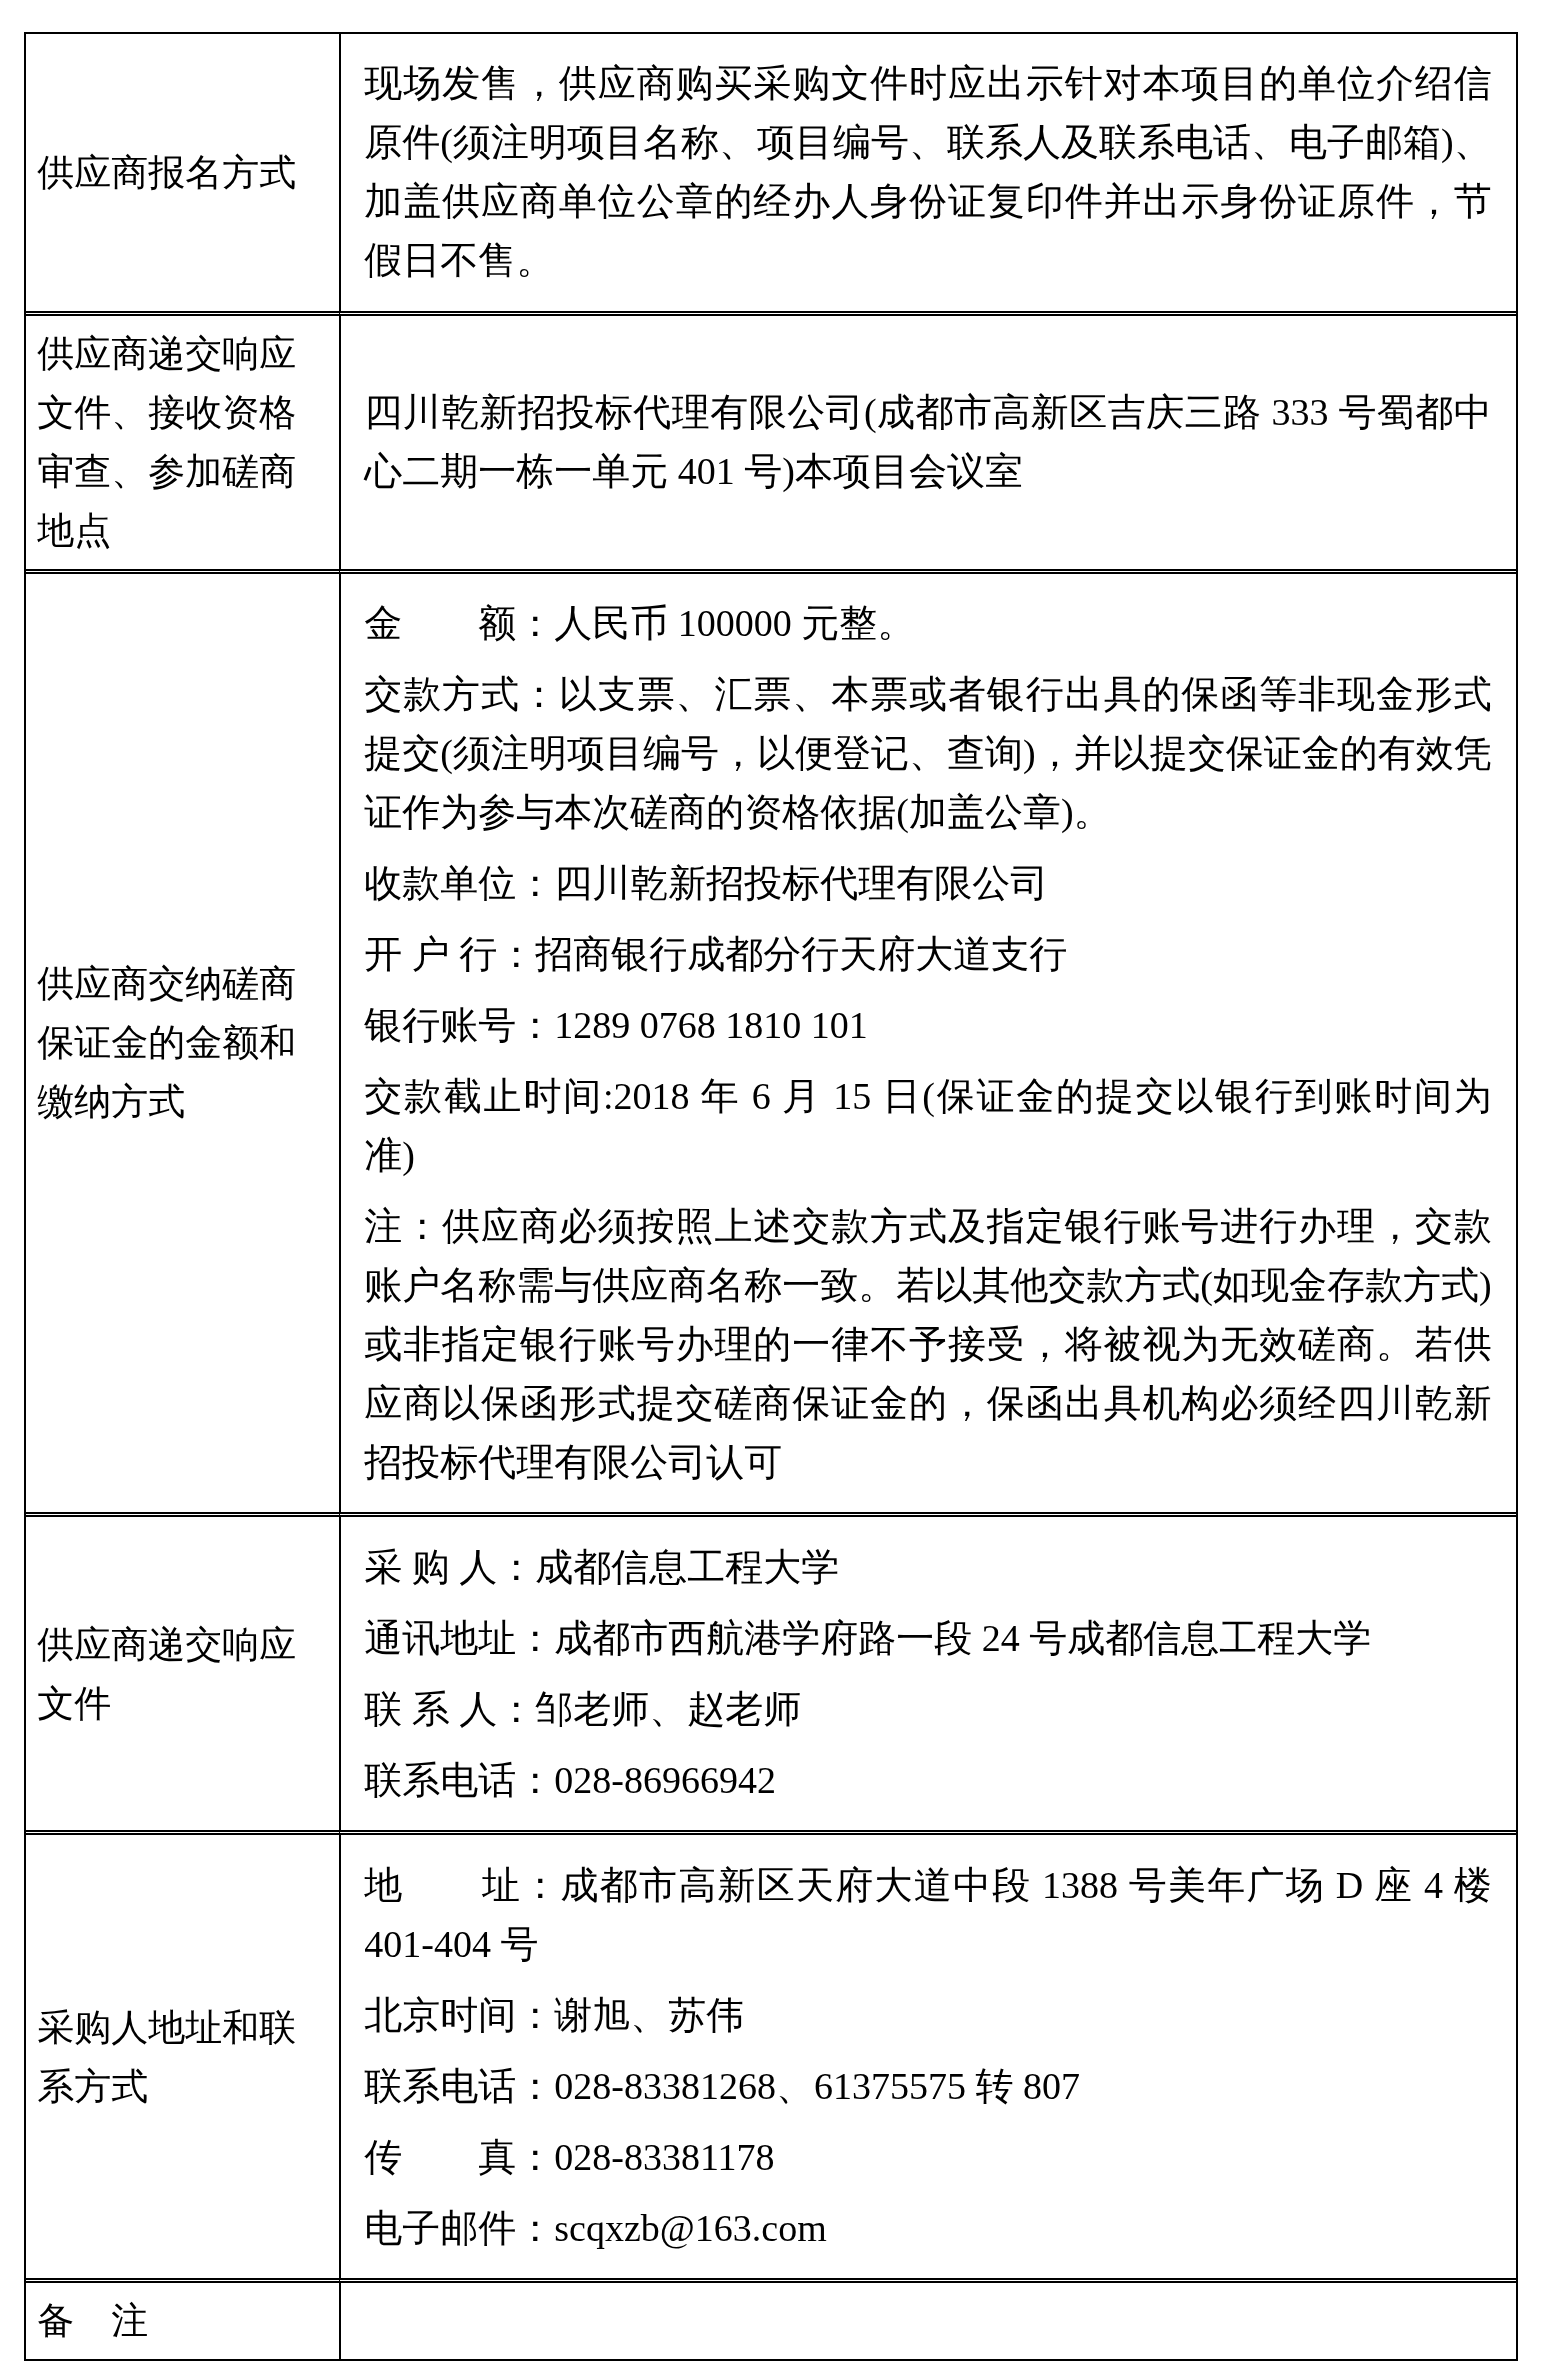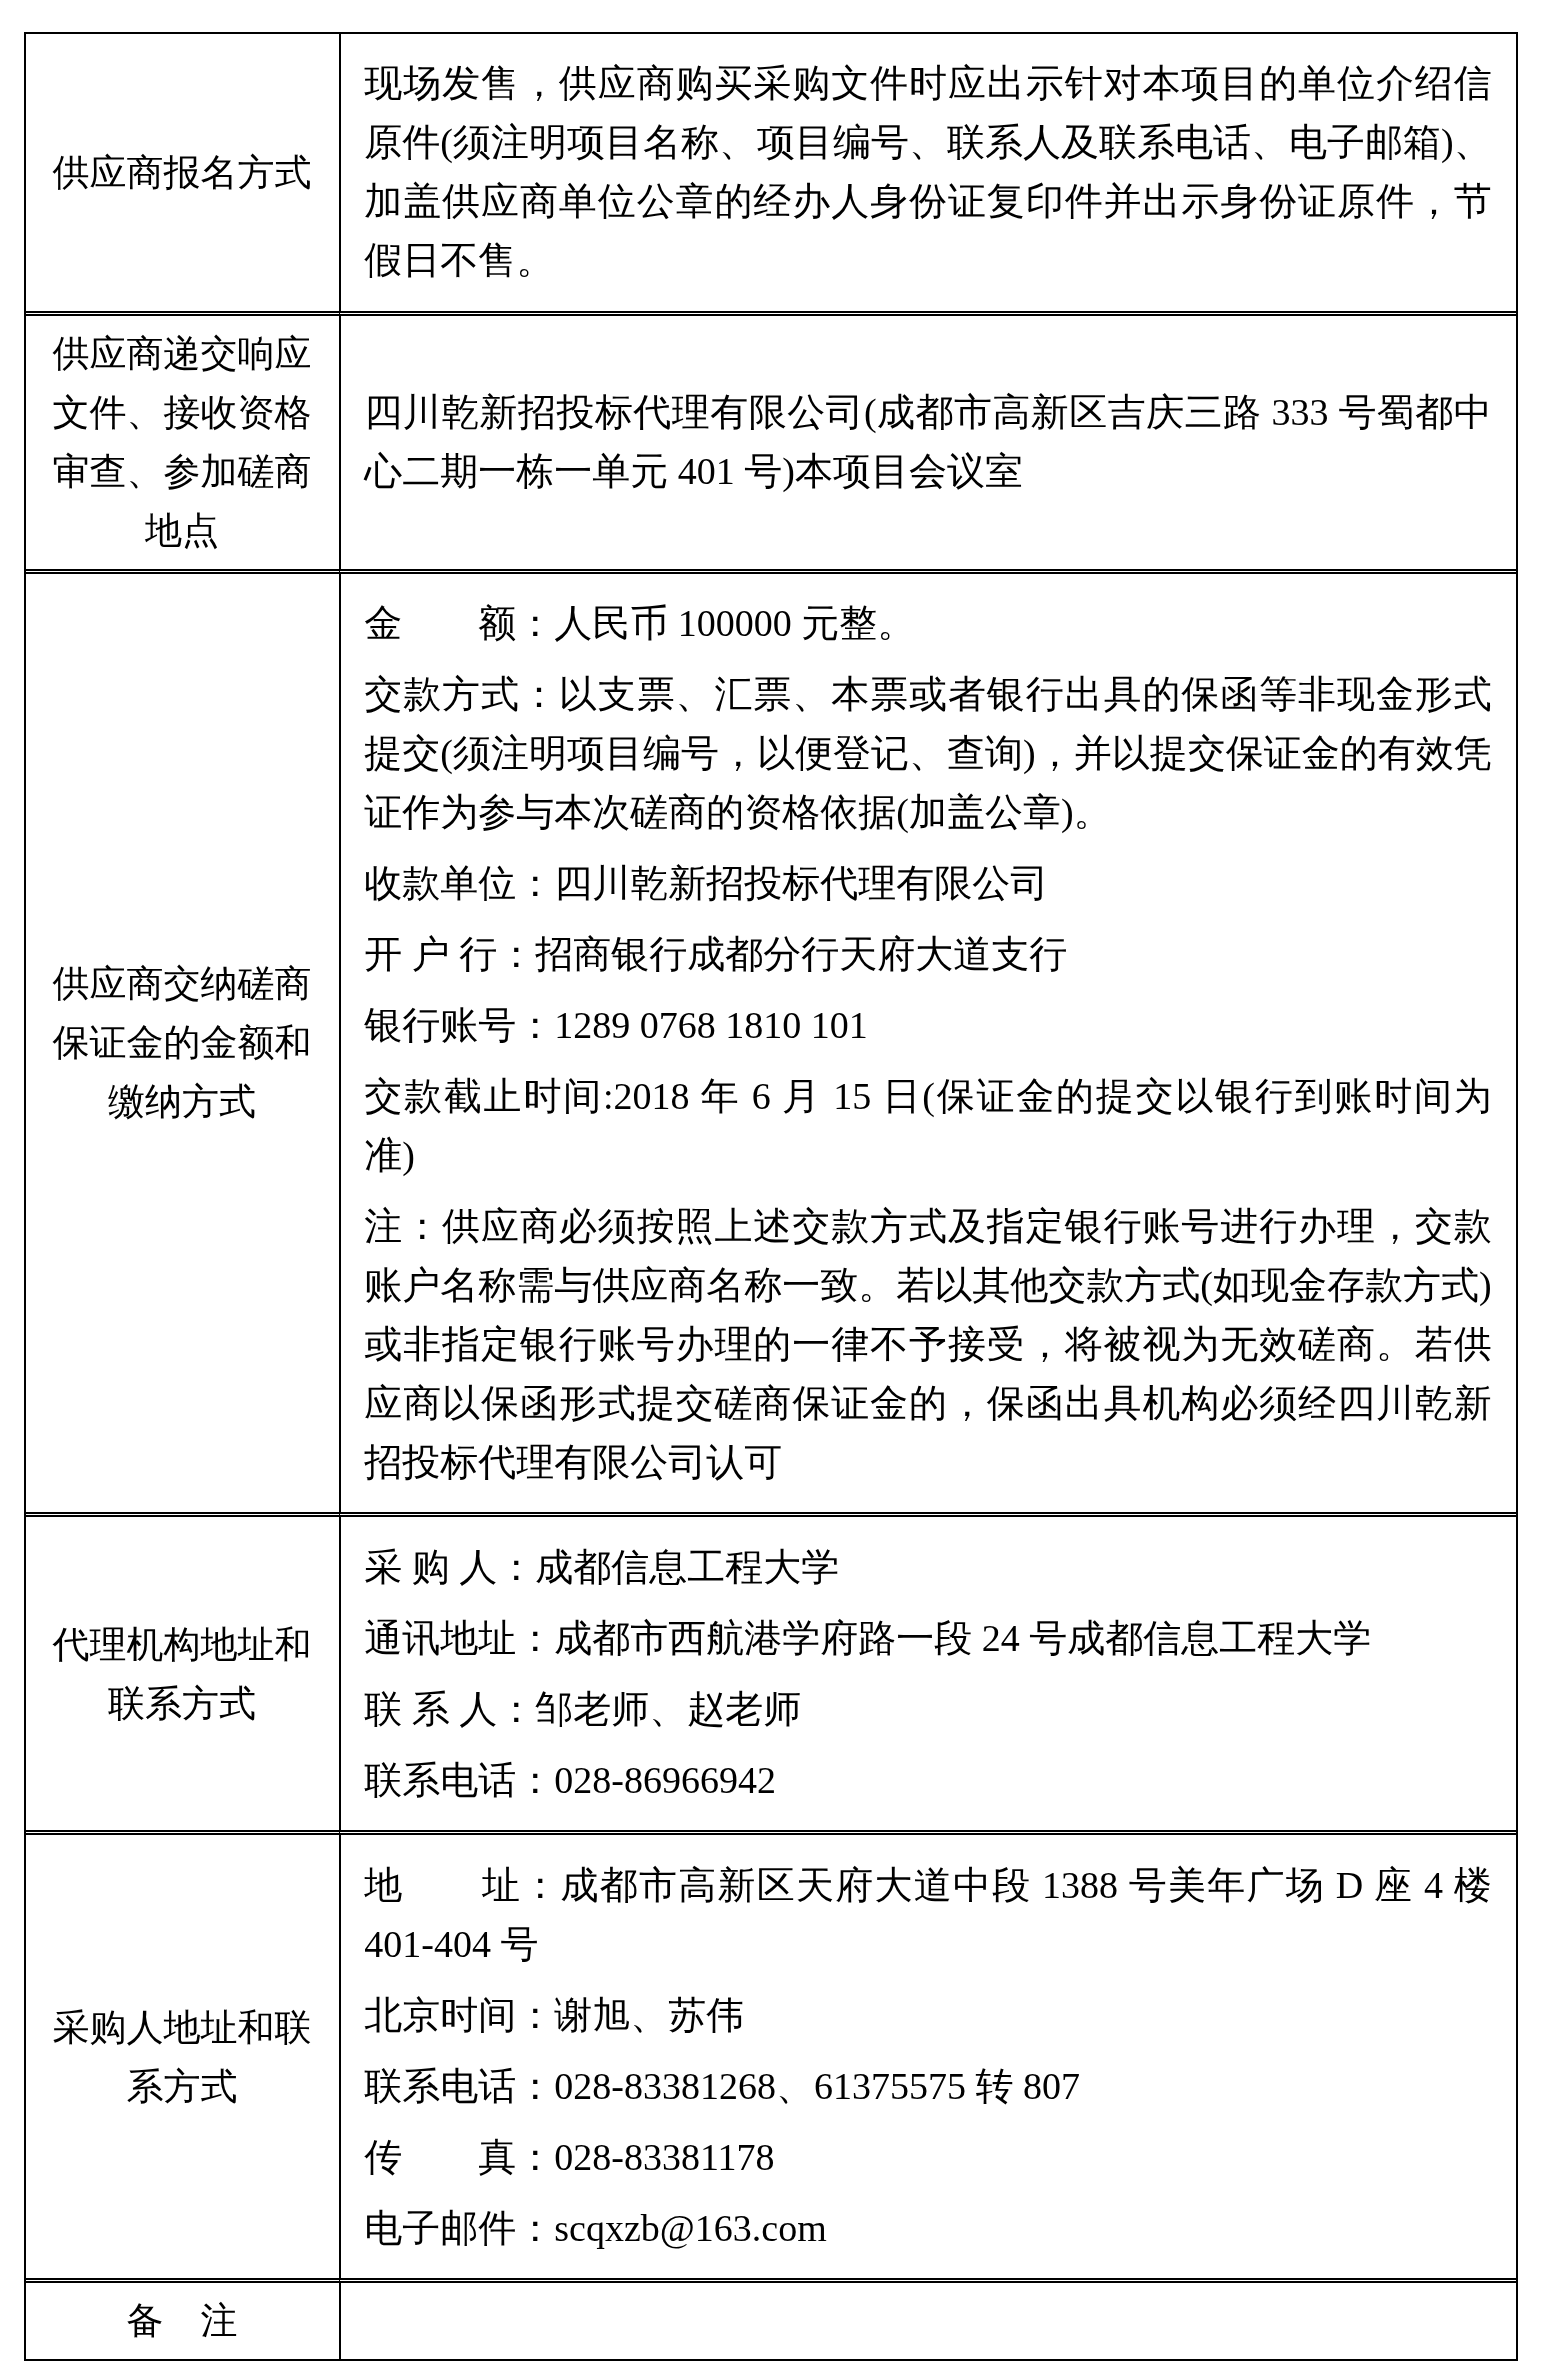--- a/index.html
+++ b/index.html
@@ -25,21 +25,21 @@
     table-layout: fixed;
     background: #ffffff;
   }
   .doc-table th, .doc-table td {
     box-sizing: border-box;
     vertical-align: middle;
     padding: 8.4px 11.8px;
   }
   .label-cell {
     width: 313px;
-    text-align: center;
+    text-align: left;
     font-weight: normal;
     font-size: 37px;
     line-height: 59px;
     padding-left: 5px;
     padding-right: 5px;
   }
   .content-cell {
     border-left: 2.5px solid #000000;
     padding-left: 23.5px;
     padding-right: 18.5px;
@@ -79,21 +79,21 @@
           <p>金　　额：人民币 100000 元整。</p>
           <p>交款方式：以支票、汇票、本票或者银行出具的保函等非现金形式提交(须注明项目编号，以便登记、查询)，并以提交保证金的有效凭证作为参与本次磋商的资格依据(加盖公章)。</p>
           <p>收款单位：四川乾新招投标代理有限公司</p>
           <p>开 户 行：招商银行成都分行天府大道支行</p>
           <p>银行账号：1289 0768 1810 101</p>
           <p>交款截止时间:2018 年 6 月 15 日(保证金的提交以银行到账时间为准)</p>
           <p>注：供应商必须按照上述交款方式及指定银行账号进行办理，交款账户名称需与供应商名称一致。若以其他交款方式(如现金存款方式)或非指定银行账号办理的一律不予接受，将被视为无效磋商。若供应商以保函形式提交磋商保证金的，保函出具机构必须经四川乾新招投标代理有限公司认可</p>
         </td>
       </tr>
       <tr>
-        <th class="label-cell">代理机构地址和联系方式</th>
+        <th class="label-cell">供应商递交响应文件</th>
         <td class="content-cell">
           <p>采 购 人：成都信息工程大学</p>
           <p>通讯地址：成都市西航港学府路一段 24 号成都信息工程大学</p>
           <p>联 系 人：邹老师、赵老师</p>
           <p>联系电话：028-86966942</p>
         </td>
       </tr>
       <tr>
         <th class="label-cell">采购人地址和联系方式</th>
         <td class="content-cell">

